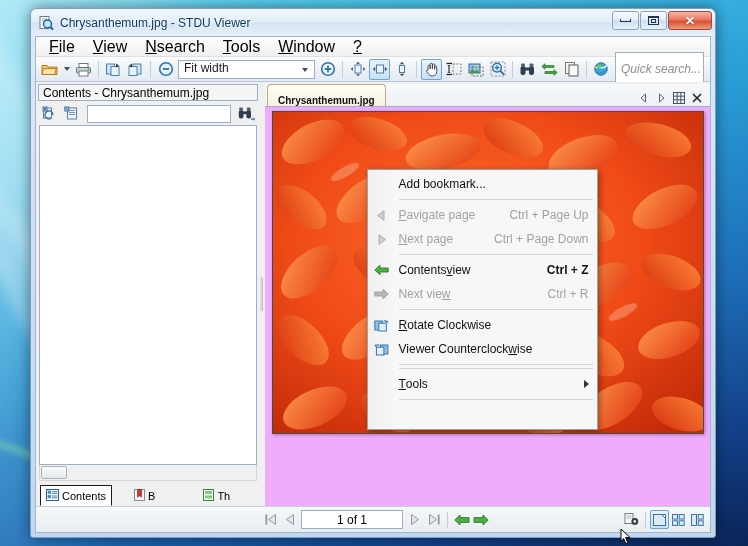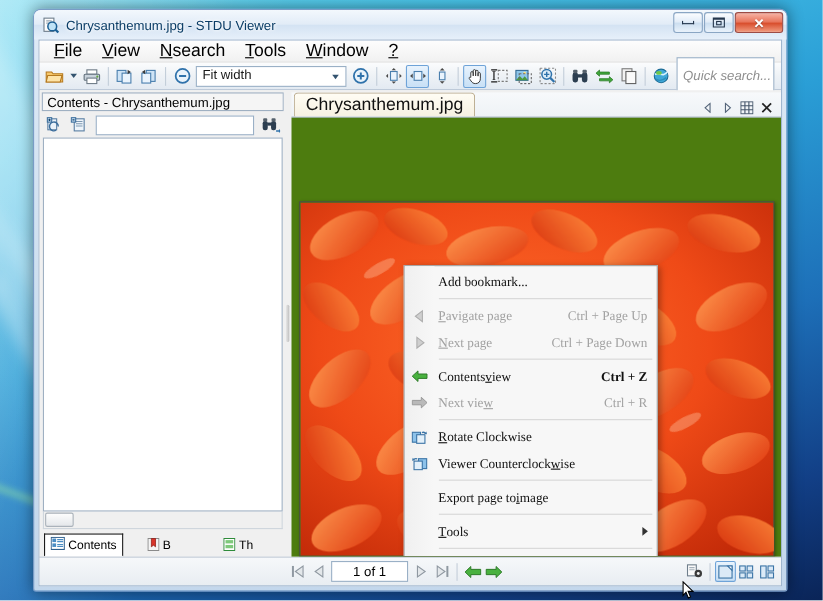--- a/index.html
+++ b/index.html
@@ -140,46 +140,46 @@
   #splitter { width: 7px; display:flex; align-items:center; justify-content:center; background:#f0f0f0; }
   #splitter .grip { width:3px; height:34px; background:linear-gradient(90deg,#e6e6e6,#bfbfbf); border-radius:2px;}
 
   #rightpanel { flex:1; display:flex; flex-direction:column; min-width:0; padding-top:2px; }
   #doctabs {
     height: 23px; display:flex; align-items:flex-end;
     border-bottom: 1px solid #9fb0c2; padding-left: 2px;
     background: linear-gradient(180deg,#f7f9fb,#eef2f6);
   }
   #doctab {
-    height: 22px; padding: 0 10px; display:flex; align-items:center;
+    height: 22px; padding: 0 10px; display:flex; align-items:flex-end;
     background: linear-gradient(180deg,#fffdf4,#f6f1e2);
     border:1px solid #b9a98a; border-bottom:none; border-radius:4px 4px 0 0;
-    font-size:16px; font-weight:normal; color:#111;
+    font-size:10px; font-weight:bold; color:#111;
   }
   #doctab-right { margin-left:auto; display:flex; align-items:center; gap:4px; padding-right:6px; }
   .dtbtn { width:14px;height:16px;display:flex;align-items:center;justify-content:center;color:#4a5a6a;font-size:10px;}
   #viewarea {
-    flex: 1; background: #4d7c0f; position: relative; overflow: hidden;
-    display:flex; align-items:flex-end; justify-content:center;font-family:Liberation Serif, serif;
+    flex: 1; background: #f0abfc; position: relative; overflow: hidden;
+    display:flex; align-items:flex-start; justify-content:center;
   }
   #page {
     width: 432px; height: 323px; margin-top: 4px;
     border: 1px solid #4a4a4a; position: relative; overflow:hidden;
     box-shadow: 1px 1px 3px rgba(0,0,0,.3);
   }
 
   #statusbar {
     height: 26px; display:flex; align-items:center;
     background: linear-gradient(180deg,#f6f8fa,#e8edf2);
     border-top:1px solid #c3ced9; padding: 0 3px;
   }
   .sbtn { width:19px;height:19px;display:flex;align-items:center;justify-content:center;border:1px solid transparent;border-radius:2px;}
   .sbtn.sel { border-color:#6ea3d8; background: linear-gradient(180deg,#e8f3fd,#c8e0f6); }
   #pagebox {
-    width: 70px; height:19px; border:1px solid #9ab0c6; background:#fff;
+    width: 102px; height:19px; border:1px solid #9ab0c6; background:#fff;
     display:flex; align-items:center; justify-content:center; font-size:12px; color:#000;
     margin: 0 2px;
   }
   .sbsep { width:1px;height:16px;background:#c3ced9;margin:0 4px; }
 
   
   #ctxmenu {
     position:absolute; left: 362px; top: 207px; width: 231px;
     background: #f7f7f7; border:1px solid #a0a0a0;
     box-shadow: 2px 2px 6px rgba(0,0,0,.35);
@@ -668,25 +668,20 @@
                       <path d="M5.2 3.2a3.2 3.2 0 00-3 .4" fill="none" stroke="#3b74a6" stroke-width="1.2"></path>
                       <path d="M1.2 2.2L0.6 4.8l2.6-0.5z" fill="#3b74a6"></path>
                     </svg>
                   </span>
                   <span>Viewer Counterclock</span>
                   <span class="u">w</span>
                   <span>ise</span>
                 </div>
                 <div class="cisep"></div>
 
-                <div class="ci hot">
-                  <span>Export page to </span>
-                  <span class="u">i</span>
-                  <span>mage</span>
-                </div>
                 <div class="cisep"></div>
 
                 <div class="ci hot">
                   <span class="u">T</span>
                   <span>ools</span>
                   <span class="sub"></span>
                 </div>
                 <div class="cisep"></div>
 
                 <div class="ci hot">

